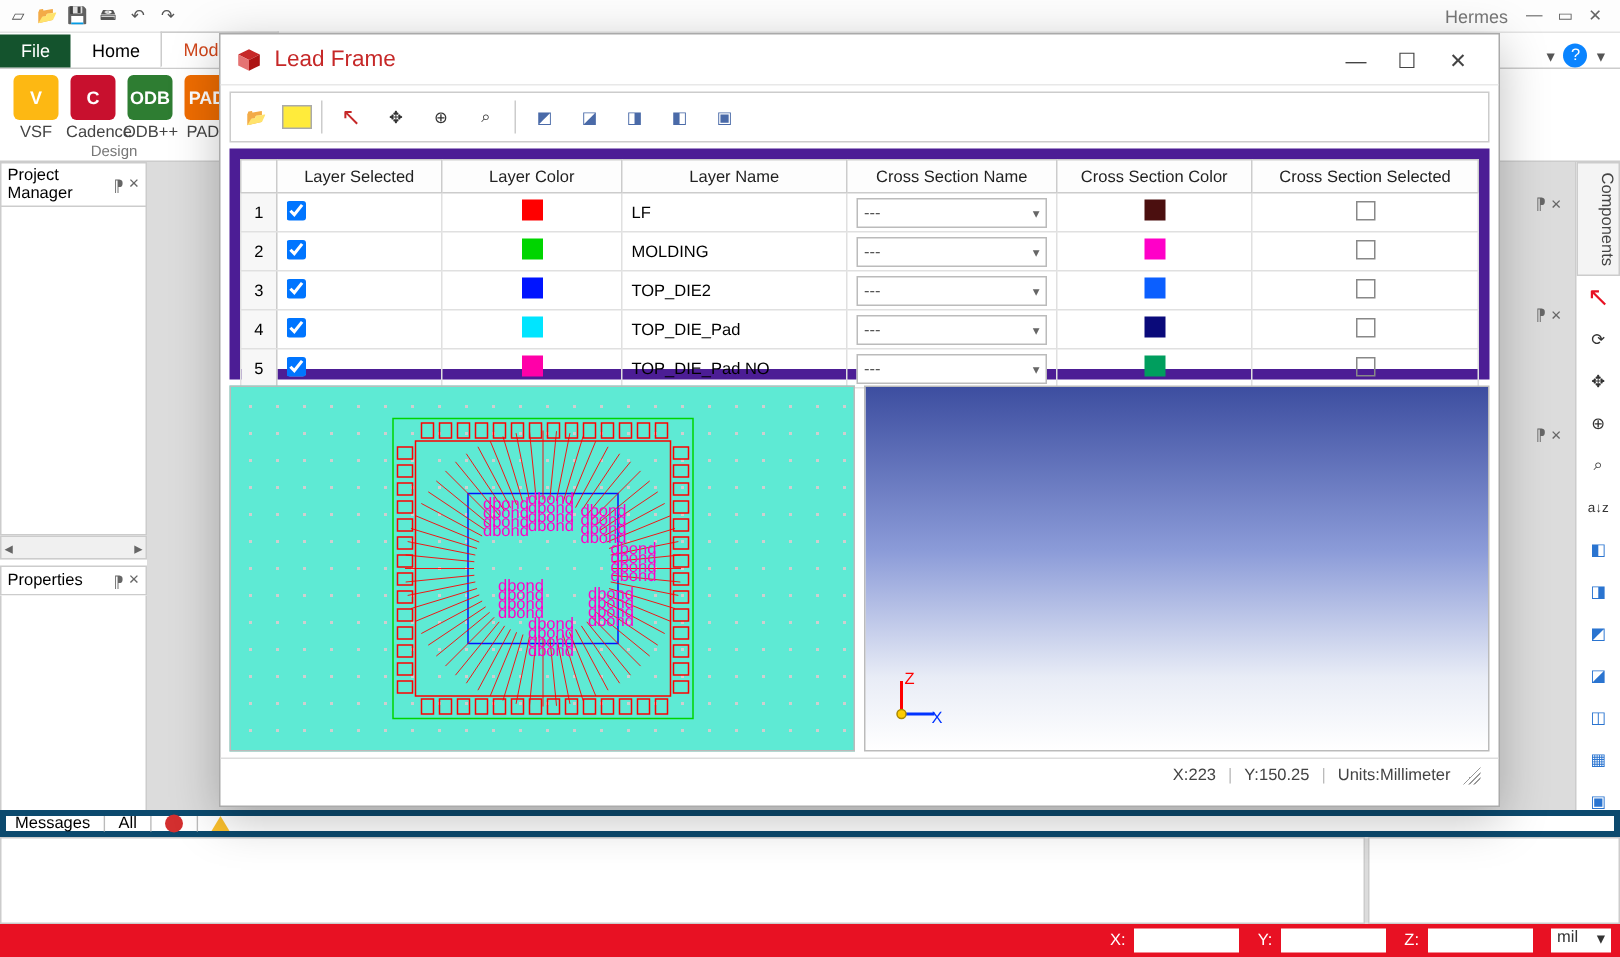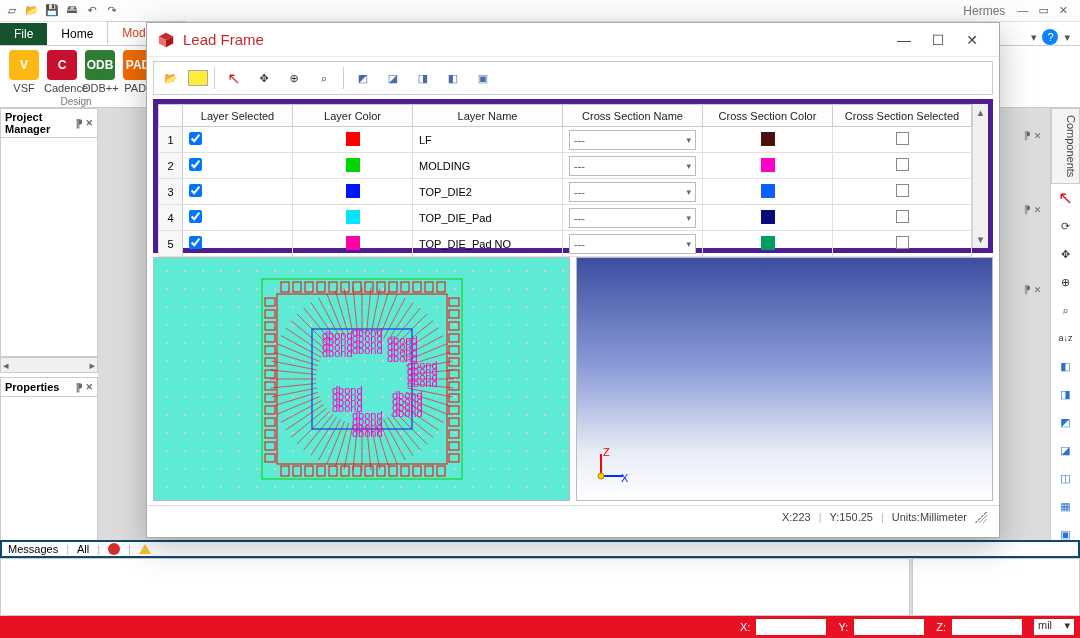--- a/index.html
+++ b/index.html
@@ -26,36 +26,36 @@
   .ribbon-item .ico { width: 30px; height: 30px; margin: 2px auto 2px; border-radius: 4px; display:flex;align-items:center;justify-content:center;color:#fff;font-weight:bold;font-size:12px;}
   .ico.vsf { background: #fdb813; }
   .ico.cadence { background: #c8102e; }
   .ico.odb { background: #2e7d32; color:#fff;}
   .ico.pads { background: #ef6c00; }
   .ribbon-group-label { position:absolute; left:6px; top:96px; font-size:10px; color:#777; width:140px; text-align:center;}
 
   
   .body-row { position: absolute; top: 108px; left: 0; right: 0; bottom: 22px; display: flex; }
   .left-col { width: 98px; display:flex; flex-direction:column; }
-  .panel-hdr { background:#fff; border:1px solid #ccc; padding:2px 4px; display:flex; align-items:center; justify-content:space-between; font-size:11px;font-weight:bold;}
+  .panel-hdr { background:#fff; border:1px solid #ccc; padding:2px 4px; display:flex; align-items:center; justify-content:space-between; font-size:11px;}
   .panel-hdr .ctl { display:flex; gap:3px; color:#666;}
   .panel-body { flex:1; border:1px solid #ccc; border-top:none; background:#fff; overflow:hidden;}
   .hscroll { height:16px; background:#f0f0f0; border:1px solid #ccc; display:flex; align-items:center; justify-content:space-between; padding:0 2px; color:#666;}
 
   .center-col { flex:1; background:#dcdcdc; position:relative; }
 
   .right-col { width: 30px; display:flex; flex-direction:column; background:#fff; border-left:1px solid #ccc;}
   .right-tool { width:26px; height:26px; margin:1px auto; display:flex; align-items:center; justify-content:center; color:#333;}
   .right-tab-vert { writing-mode: vertical-rl; text-orientation: mixed; padding:6px 2px; font-size:11px; color:#444; background:#f4f4f4; border:1px solid #ccc;}
 
   
   .dock-pins { position:absolute; right:32px; width:24px; display:flex; flex-direction:column; gap:50px; color:#666;}
 
   
-  .msg-strip { position:absolute; left:0; right:0; top:540px; height:18px; background:#fff; border:2px solid #0c4a6e; display:flex; align-items:center; gap:8px; padding:0 6px; font-size:11px;}
+  .msg-strip { position:absolute; left:0; right:0; top:540px; height:18px; background:#fff; border:4px solid #0c4a6e; display:flex; align-items:center; gap:8px; padding:0 6px; font-size:11px;}
   .msg-strip .err { width:12px;height:12px;border-radius:50%;background:#d32f2f;}
   .msg-strip .warn{ width:0;height:0;border-left:6px solid transparent;border-right:6px solid transparent;border-bottom:10px solid #fbc02d;}
   .msg-body { position:absolute; left:0; right:170px; top:558px; bottom:22px; background:#fff; border:1px solid #ccc;}
   .msg-body2 { position:absolute; right:0; width:168px; top:558px; bottom:22px; background:#fff; border:1px solid #ccc;}
   
   
   .footer-bar { position:absolute; left:0; right:0; bottom:0; height:22px; background:#e81123; display:flex; align-items:center; color:#fff; font-size:11px; }
   .footer-field { margin-left:auto; display:flex; align-items:center;}
   .footer-field .lab { padding:0 6px;}
   .footer-field input { width:70px; height:16px; border:none; background:#fff; margin-right:6px; font-size:11px;}
@@ -67,21 +67,21 @@
   .dlg-title .ico3d { width:18px;height:18px; margin-right:8px; display:inline-block; }
   .dlg-title .ico3d svg{display:block;}
   .dlg-title .txt { font-size:15px; color:#c62828; }
   .dlg-title .spacer { flex:1; }
   .dlg-winbtn { width:34px; text-align:center; font-size:14px; color:#444; cursor:pointer;}
   
   .dlg-toolbar { height:34px; border:1px solid #ccc; margin:4px 6px; display:flex; align-items:center; padding:0 4px; gap:4px;}
   .dlg-tool { width:26px;height:26px; display:flex;align-items:center;justify-content:center; color:#333;}
   .dlg-tool.sep { width:1px; background:#ccc; height:22px; margin:0 2px;}
   
-  .dlg-table-wrap { margin:0 6px; border:5px solid #4c1d95; position:relative; height:154px; display:flex;}
+  .dlg-table-wrap { margin:0 6px; border:7px solid #4c1d95; position:relative; height:154px; display:flex;flex-direction:column;}
   table.dlg-table { border-collapse:collapse; width:100%; flex:1;}
   table.dlg-table th { background:#fdfdfd; border:1px solid #ccc; height:22px; font-weight:normal; font-size:11px; color:#222;}
   table.dlg-table td { border:1px solid #e0e0e0; height:26px; padding:0 6px; font-size:11px;}
   table.dlg-table td.rownum { width:20px; text-align:center; background:#f7f7f7; border-right:1px solid #ccc;}
   .color-sw { width:14px;height:14px; display:inline-block;}
   .cs-dd { width:100%; height:20px; border:1px solid #bbb; background:#fff; display:flex; align-items:center; justify-content:space-between; padding:0 4px; color:#555;}
   .cs-dd .arr{ color:#666; font-size:9px;}
   .sel-chk { width:13px;height:13px; border:1px solid #888; display:inline-block; margin:auto;}
   .dlg-table-scroll { width:16px; background:#f0f0f0; border-left:1px solid #ccc; display:flex; flex-direction:column; justify-content:space-between; align-items:center; color:#666; font-size:9px; padding:2px 0;}
 

